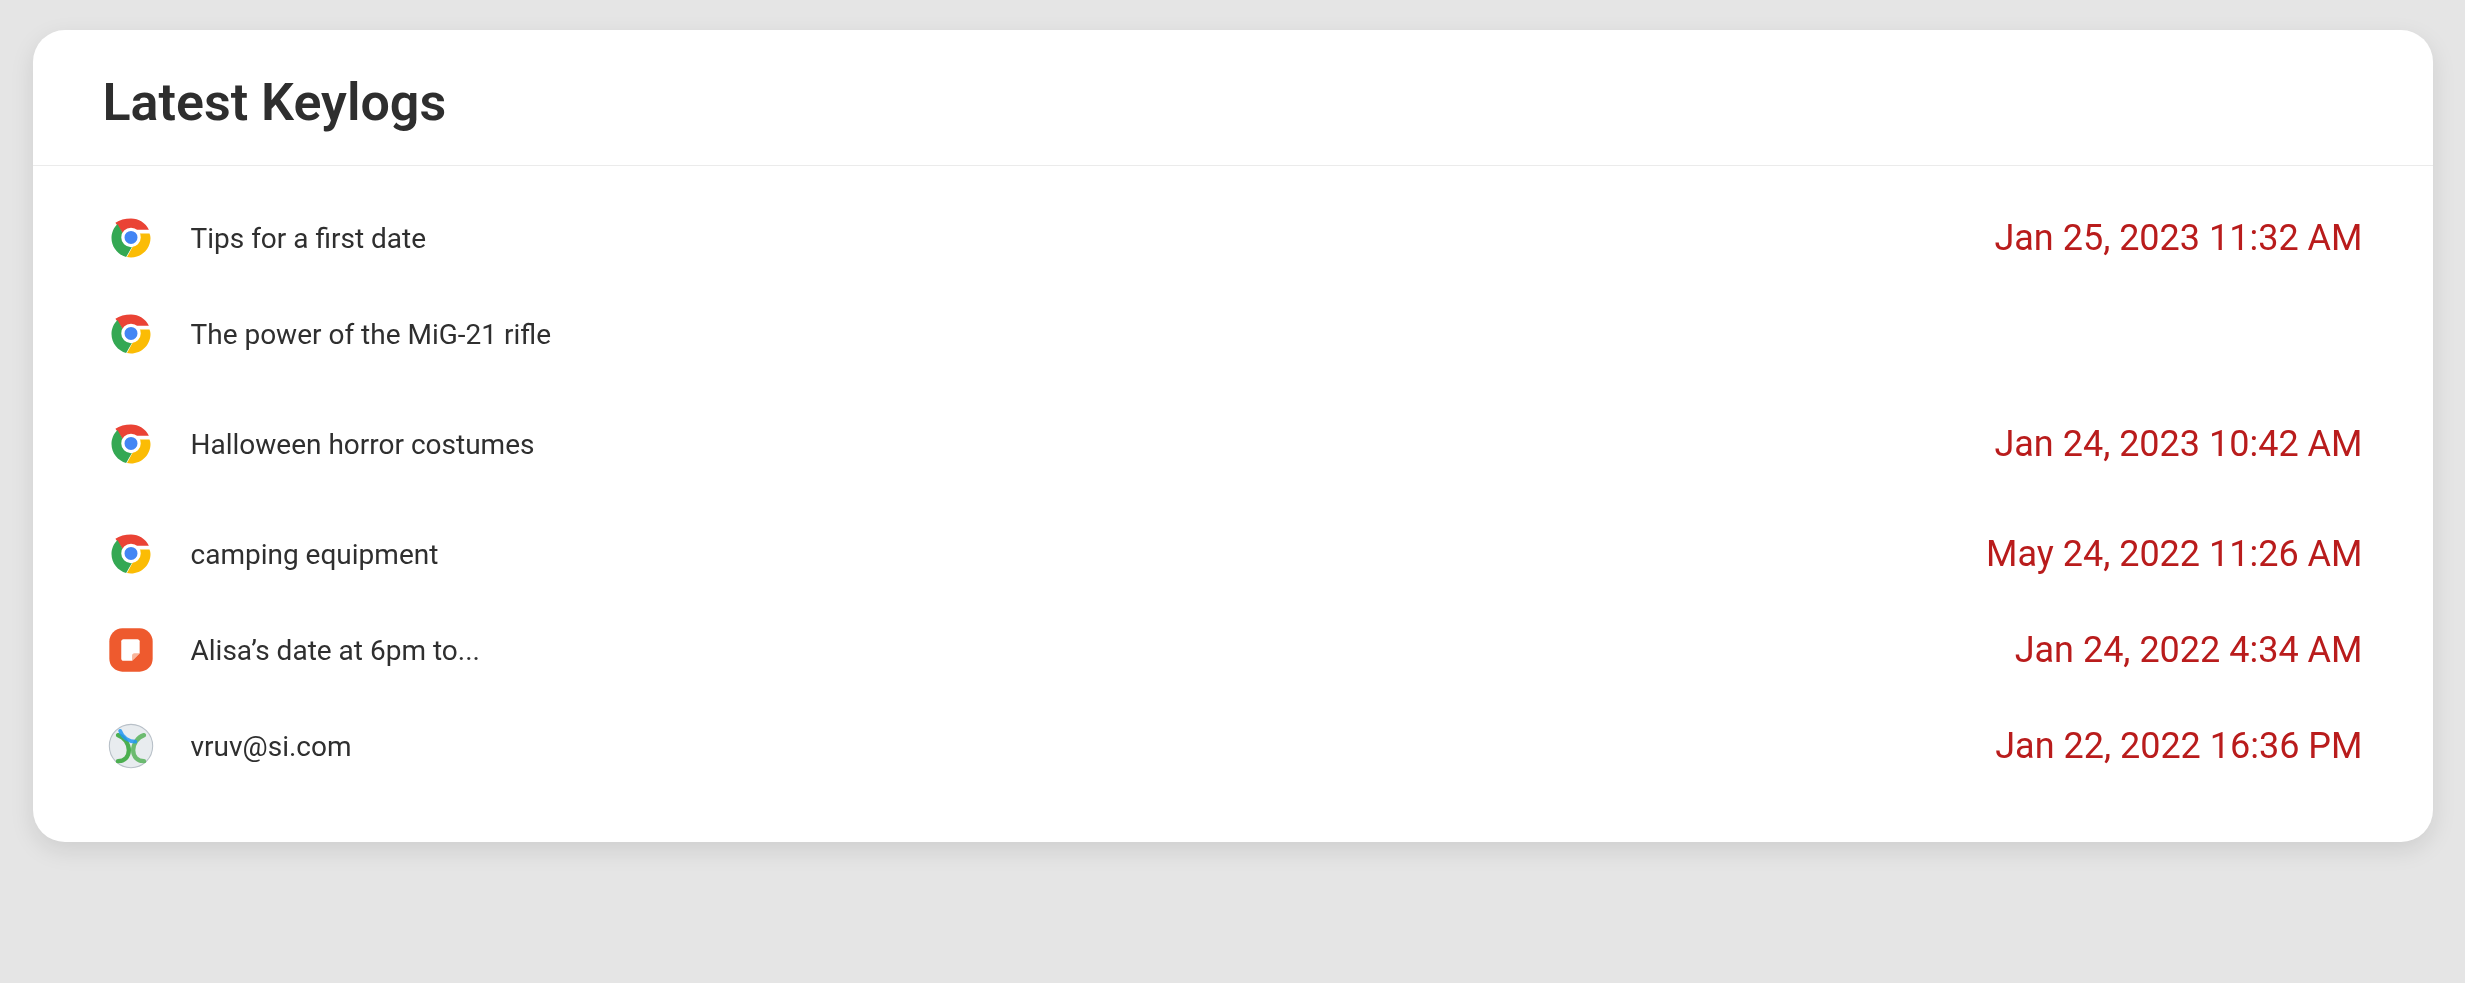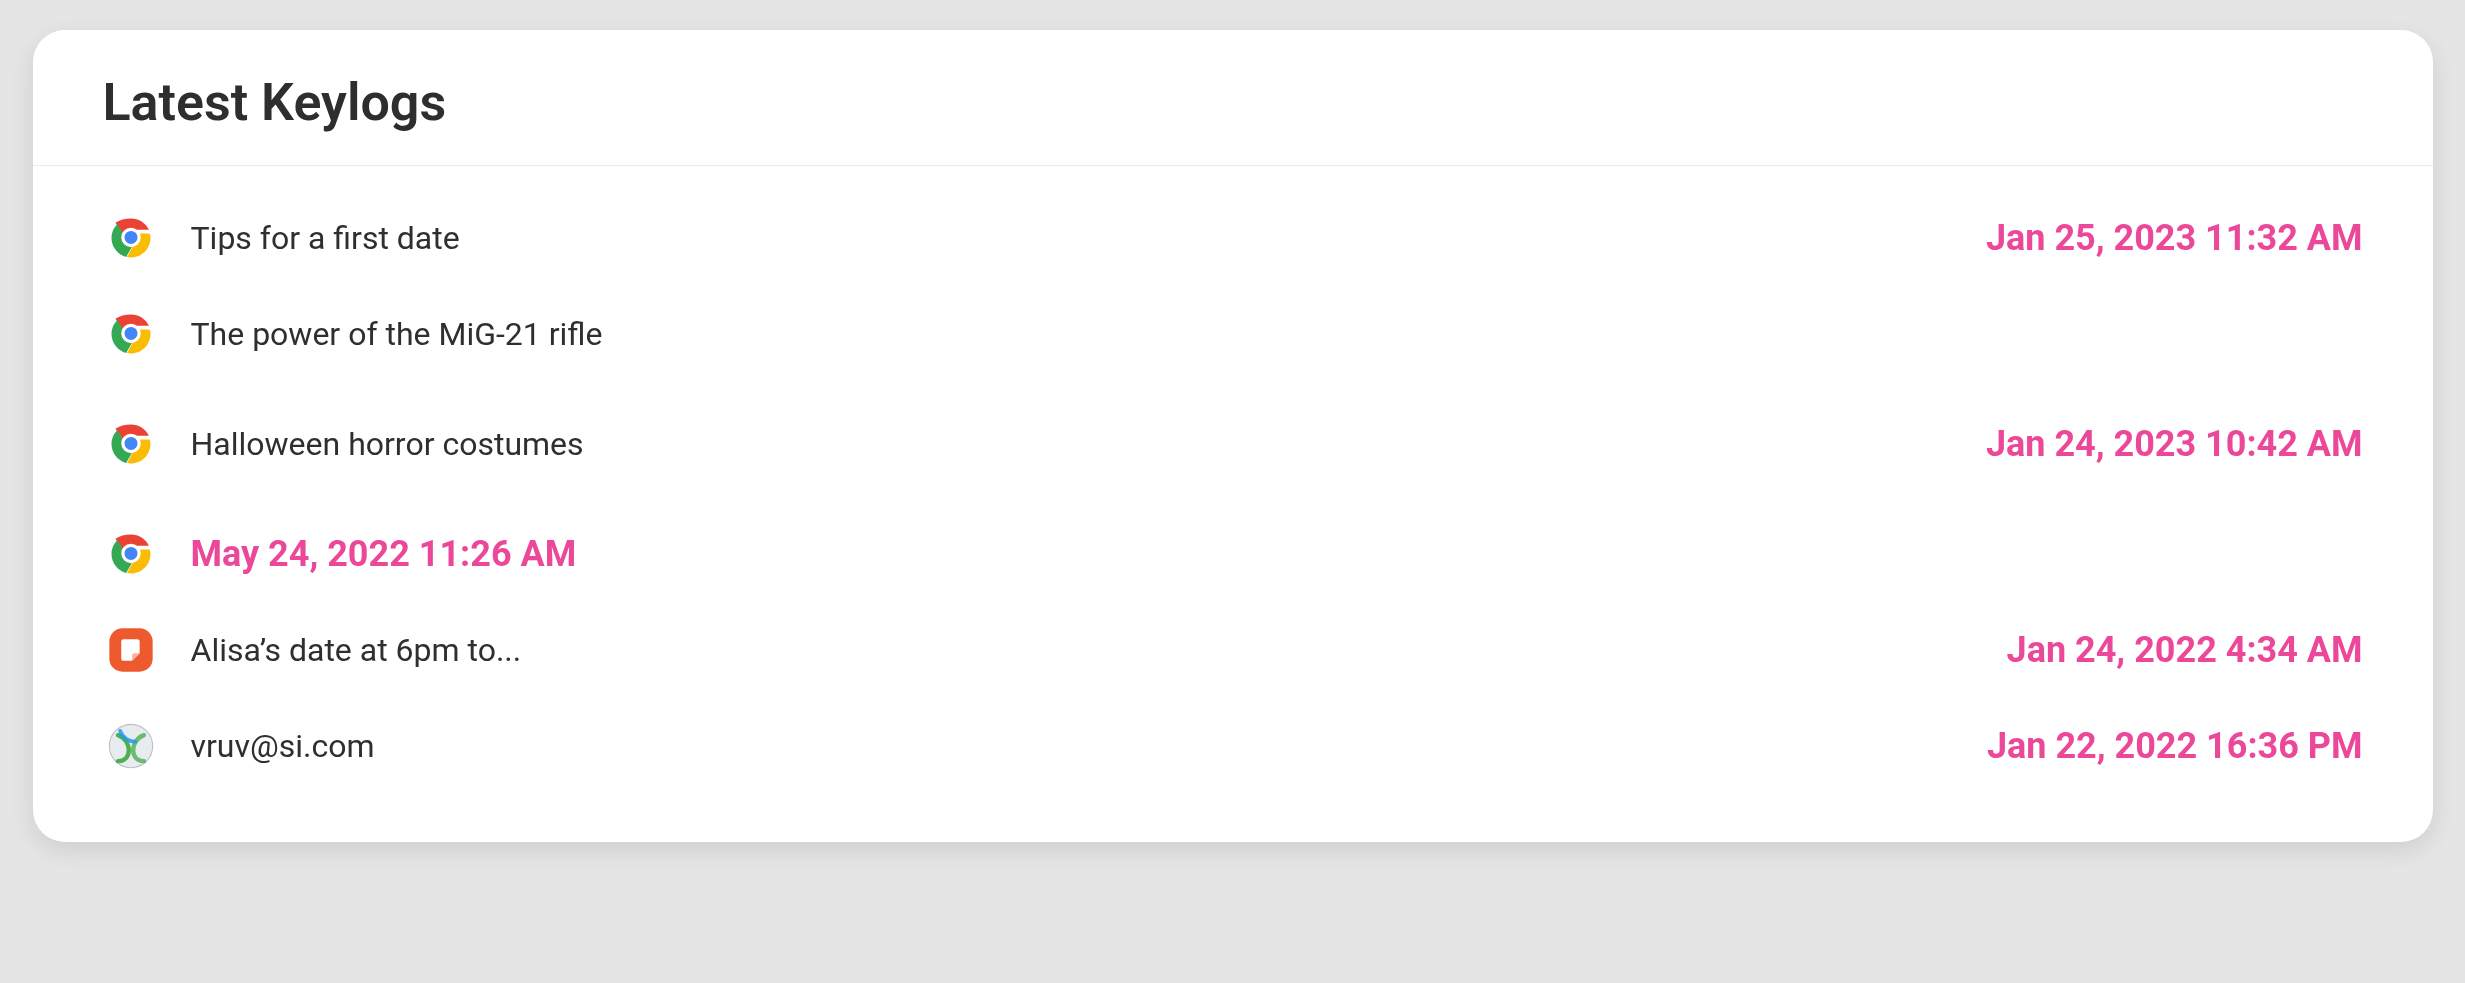--- a/index.html
+++ b/index.html
@@ -45,29 +45,29 @@
       align-items: center;
       justify-content: center;
       margin-right: 32px;
       flex-shrink: 0;
     }
     .icon-wrap svg {
       width: 52px;
       height: 52px;
     }
     .row-text {
-      font-size: 32px;
+      font-size: 28px;
       color: #2f2f2f;
       flex: 1;
       font-weight: 400;
     }
     .row-time {
       font-size: 36px;
-      color: #ec4899;
-      font-weight: 700;
+      color: #b91c1c;
+      font-weight: 400;
       text-align: left;
       white-space: nowrap;
     }
     .gap {
       height: 14px;
     }
   </style>
 </head>
 <body>
 
@@ -128,20 +128,21 @@
       <span class="icon-wrap">
         <svg viewBox="0 0 48 48">
           <circle cx="24" cy="24" r="22" fill="#fff"></circle>
           <path d="M24 6c7.2 0 13.5 4.2 16.5 10.3H24c-3 0-5.6 1.8-6.8 4.4L9.6 9.9C13.3 7.4 18.4 6 24 6z" fill="#EA4335"></path>
           <path d="M6 24c0-5.1 2.1-9.7 5.5-13l7.9 13.7c1.1 2.8 3.9 4.8 7 4.8l-6.9 12.1C12 39.4 6 32.4 6 24z" fill="#34A853"></path>
           <path d="M42 24c0 9.9-8.1 18-18 18-1.3 0-2.5-.1-3.7-.4L27 29.3c2.6-1.1 4.5-3.6 4.5-6.6 0-1-.2-2-.6-2.9h10.2C41.7 21.2 42 22.6 42 24z" fill="#FBBC05"></path>
           <circle cx="24" cy="23.5" r="7.5" fill="#4285F4"></circle>
           <circle cx="24" cy="23.5" r="7.5" fill="none" stroke="#fff" stroke-width="3"></circle>
         </svg>
       </span>
+      <span class="row-text">camping equipment</span>
       <span class="row-time">May 24, 2022 11:26 AM</span>
     </div>
 
     <div class="row">
       <span class="icon-wrap">
         <svg viewBox="0 0 48 48">
           <rect x="4" y="4" width="40" height="40" rx="12" fill="#EE5A2E"></rect>
           <path d="M17 14h13c1.1 0 2 .9 2 2v11l-7 7H17c-1.1 0-2-.9-2-2V16c0-1.1.9-2 2-2z" fill="#fff"></path>
           <path d="M25 34v-5c0-1.1.9-2 2-2h5z" fill="#f9b59b"></path>
         </svg>

